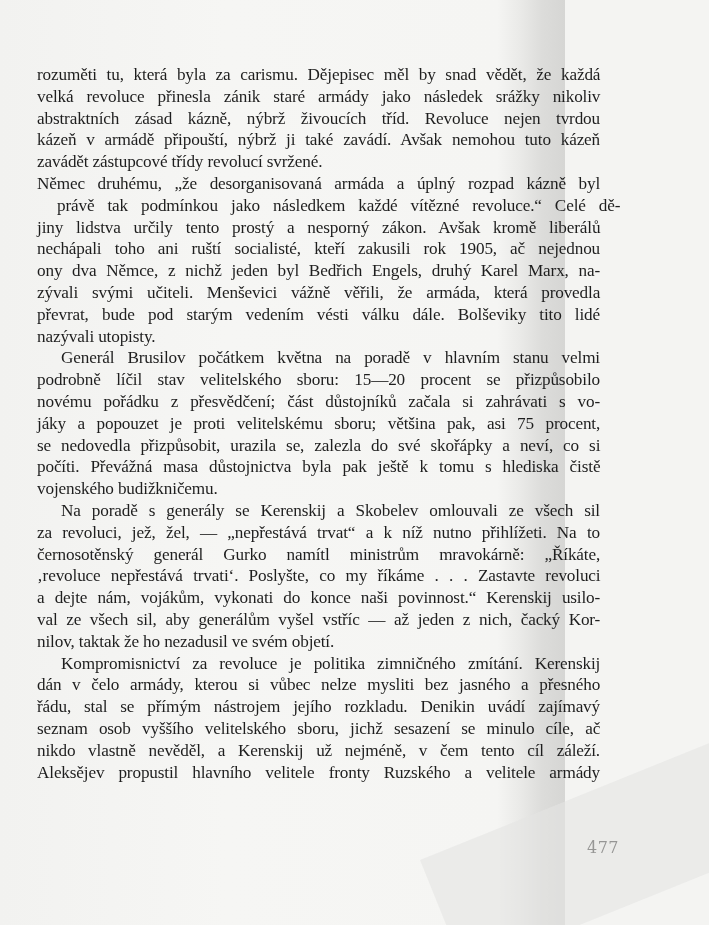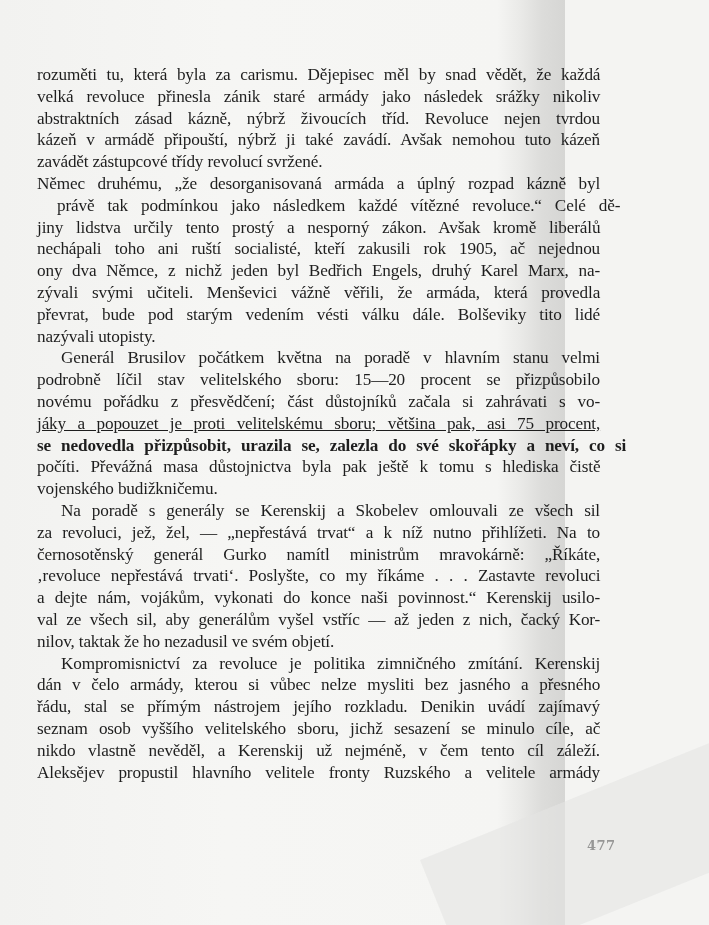--- a/index.html
+++ b/index.html
@@ -25,21 +25,21 @@
     letter-spacing: -0.15px;
   }
   .line {
     display: block; white-space: nowrap; text-align-last: justify; text-align: justify;
     height: 21.8px; overflow: visible;
   }
   .line.last { text-align-last: left; }
   .line.indent { padding-left: 24px; }
   .page-number {
     position: absolute; left: 587px; top: 838px;
-    font-family: "DejaVu Serif", serif; font-weight: bold; font-size: 13px;
+    font-family: "DejaVu Serif", serif; font-weight: normal; font-size: 16px;
     color: #222; letter-spacing: 0.5px;
   }
 </style>
 </head>
 <body>
 
 <div class="page">
   <div class="text-block" id="text-block">
       <span class="line" style="display: block; word-spacing: 5.58333px;">rozuměti tu, která byla za carismu. Dějepisec měl by snad vědět, že každá</span>
       <span class="line" style="display: block; word-spacing: 8.88889px;">velká revoluce přinesla zánik staré armády jako následek srážky nikoliv</span>
@@ -50,22 +50,22 @@
       <span class="line" style="display: block; word-spacing: 8.88889px; margin-left: 20px;">právě tak podmínkou jako následkem každé vítězné revoluce.“ Celé dě-</span>
       <span class="line" style="display: block; word-spacing: 8.7px;">jiny lidstva určily tento prostý a nesporný zákon. Avšak kromě liberálů</span>
       <span class="line" style="display: block; word-spacing: 9px;">nechápali toho ani ruští socialisté, kteří zakusili rok 1905, ač nejednou</span>
       <span class="line" style="display: block; word-spacing: 5.58333px;">ony dva Němce, z nichž jeden byl Bedřich Engels, druhý Karel Marx, na-</span>
       <span class="line" style="display: block; word-spacing: 9.66667px;">zývali svými učiteli. Menševici vážně věřili, že armáda, která provedla</span>
       <span class="line" style="display: block; word-spacing: 9px;">převrat, bude pod starým vedením vésti válku dále. Bolševiky tito lidé</span>
       <span class="line last">nazývali utopisty.</span>
       <span class="line indent" style="display: block; word-spacing: 8.88889px;">Generál Brusilov počátkem května na poradě v hlavním stanu velmi</span>
       <span class="line" style="display: block; word-spacing: 11.25px;">podrobně líčil stav velitelského sboru: 15—20 procent se přizpůsobilo</span>
       <span class="line" style="display: block; word-spacing: 7.8px;">novému pořádku z přesvědčení; část důstojníků začala si zahrávati s vo-</span>
-      <span class="line" style="display: block; word-spacing: 7.36364px; text-decoration: underline;">jáky a popouzet je proti velitelskému sboru; většina pak, asi 75 procent,</span>
-      <span class="line" style="display: block; word-spacing: 5.91667px; font-weight: bold;">se nedovedla přizpůsobit, urazila se, zalezla do své skořápky a neví, co si</span>
+      <span class="line" style="display: block; word-spacing: 7.36364px;">jáky a popouzet je proti velitelskému sboru; většina pak, asi 75 procent,</span>
+      <span class="line" style="display: block; word-spacing: 5.91667px;">se nedovedla přizpůsobit, urazila se, zalezla do své skořápky a neví, co si</span>
       <span class="line" style="display: block; word-spacing: 6.90909px;">počíti. Převážná masa důstojnictva byla pak ještě k tomu s hlediska čistě</span>
       <span class="line last">vojenského budižkničemu.</span>
       <span class="line indent" style="display: block; word-spacing: 6.90909px;">Na poradě s generály se Kerenskij a Skobelev omlouvali ze všech sil</span>
       <span class="line" style="display: block; word-spacing: 6.15385px;">za revoluci, jež, žel, — „nepřestává trvat“ a k níž nutno přihlížeti. Na to</span>
       <span class="line" style="display: block; word-spacing: 16px;">černosotěnský generál Gurko namítl ministrům mravokárně: „Říkáte,</span>
       <span class="line" style="display: block; word-spacing: 6.18182px;">‚revoluce nepřestává trvati‘. Poslyšte, co my říkáme . . . Zastavte revoluci</span>
       <span class="line" style="display: block; word-spacing: 6px;">a dejte nám, vojákům, vykonati do konce naši povinnost.“ Kerenskij usilo-</span>
       <span class="line" style="display: block; word-spacing: 4.5px;">val ze všech sil, aby generálům vyšel vstříc — až jeden z nich, čacký Kor-</span>
       <span class="line last">nilov, taktak že ho nezadusil ve svém objetí.</span>
       <span class="line indent" style="display: block; word-spacing: 8px;">Kompromisnictví za revoluce je politika zimničného zmítání. Kerenskij</span>

